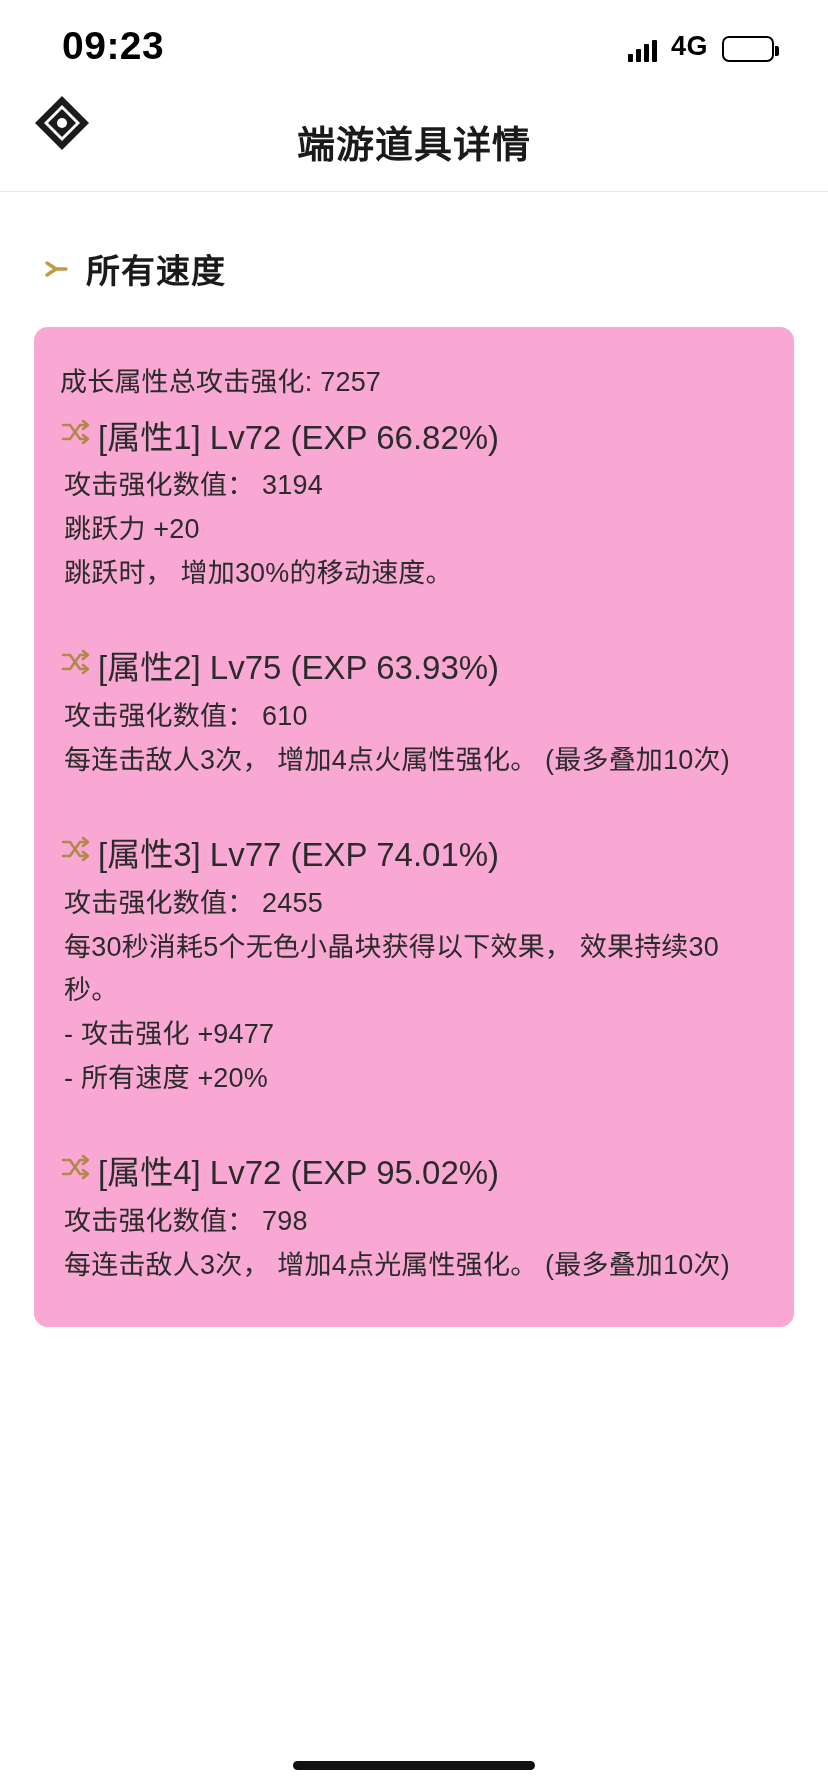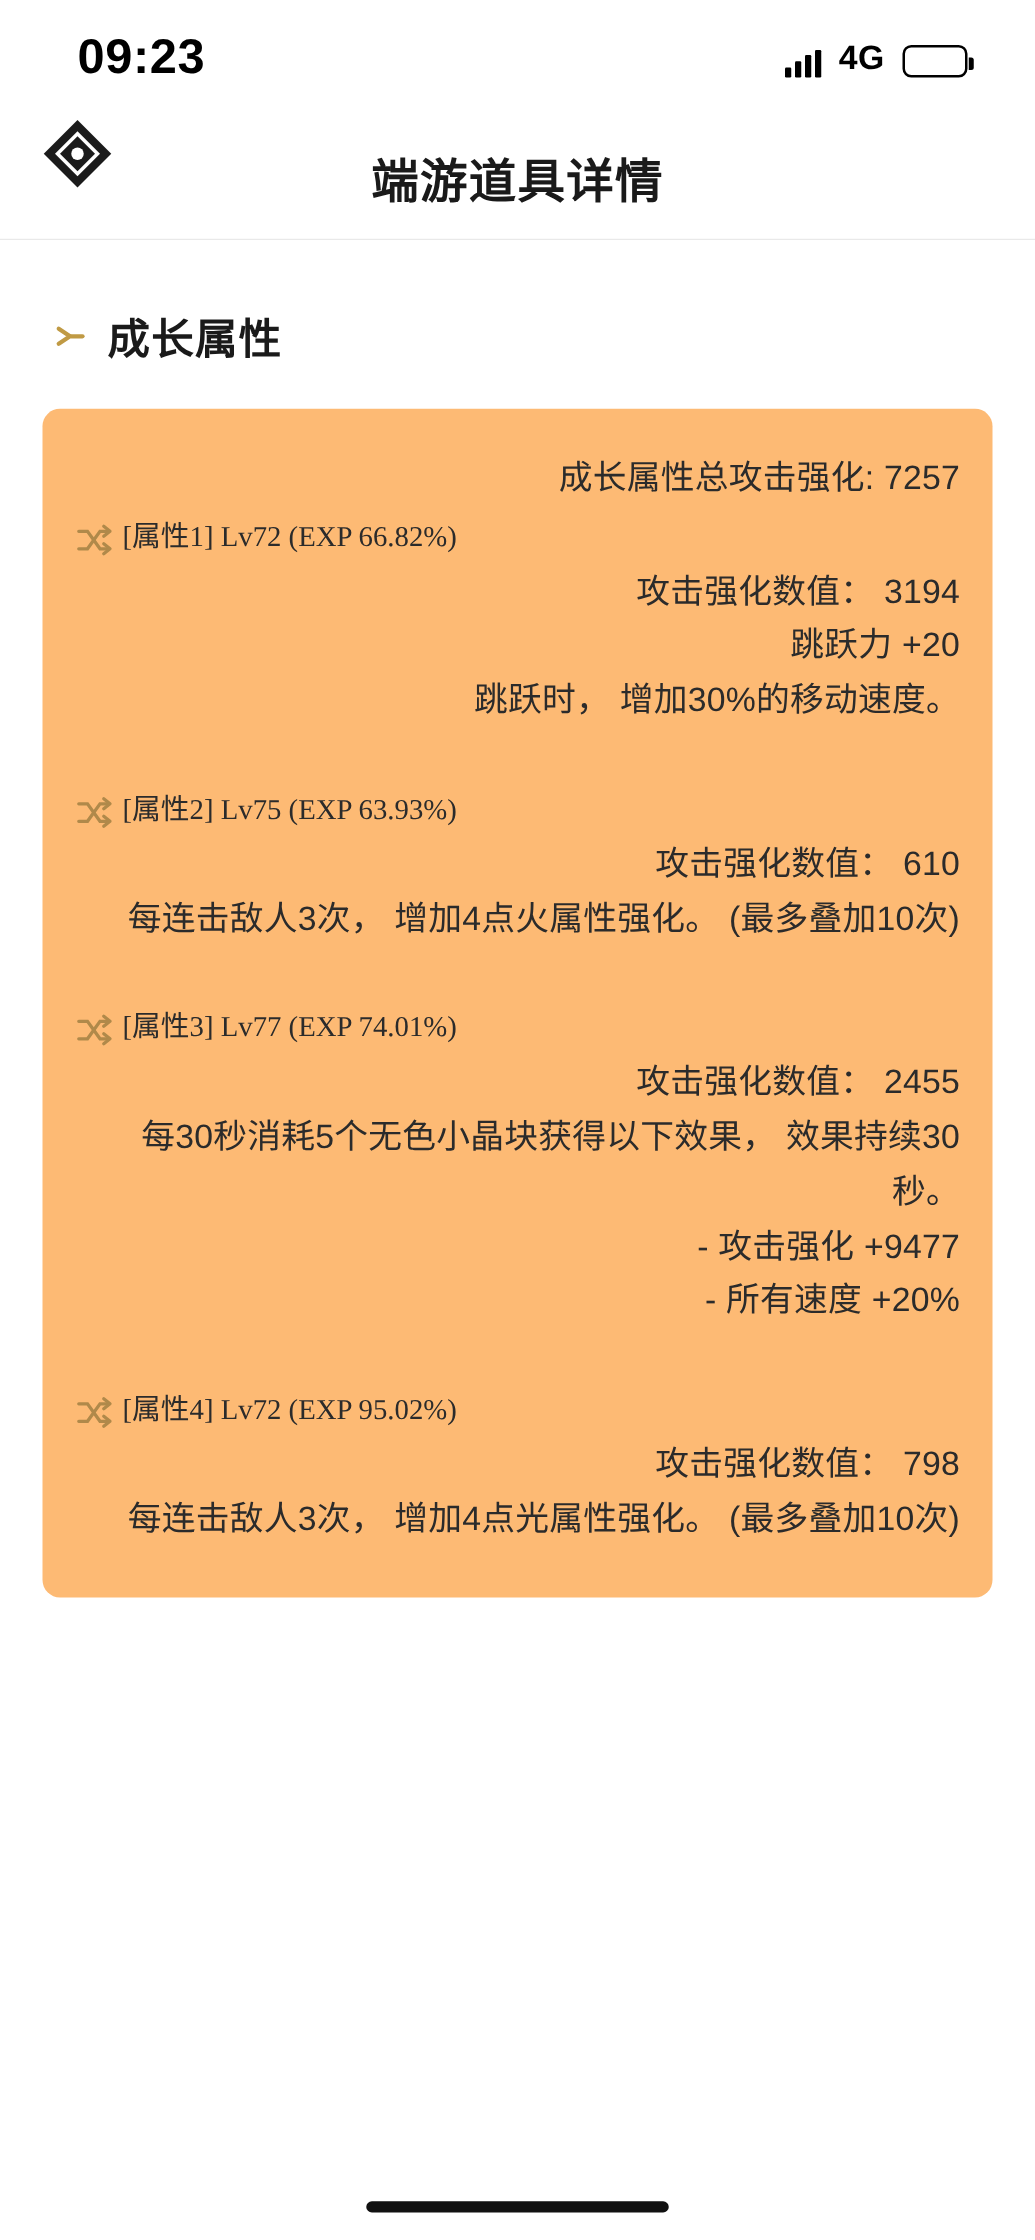--- a/index.html
+++ b/index.html
@@ -68,41 +68,40 @@
     display:flex; align-items:center; gap:14px;
     margin-top:52px; margin-bottom:34px;
     padding-left:8px;
   }
   .section-header .arrow-icon { display:flex; align-items:center; }
   .section-title {
     font-size:34px; font-weight:700; color:#1a1a1a; letter-spacing:1px;
   }
 
   .card {
-    background:#fdba74;
+    background:#f9a8d4;
     border-radius:14px;
     padding:34px 26px 40px 26px;
-    text-align:right;
   }
 
   .line {
     font-size:27px;
     line-height:1.62;
     color:#2b2b2b;
     letter-spacing:0.2px;
     word-break:break-all;
   }
   .line.total { margin-bottom:6px; }
   .attr-head {
     display:flex; align-items:flex-start; gap:8px;
     margin-top:6px;
   }
   .attr-head .shuffle-icon { flex:0 0 auto; margin-top:6px; }
   .attr-head .attr-head-text {
-    font-size:23px; line-height:1.62; color:#2b2b2b;font-family:Liberation Serif, serif;
+    font-size:33px; line-height:1.62; color:#2b2b2b;
   }
   .group { margin-bottom:0; }
   .group + .group { margin-top:46px; }
   .sub { padding-left:4px; }
 
   
   .home-indicator {
     position:absolute; bottom:22px; left:50%; transform:translateX(-50%);
     width:242px; height:9px; border-radius:5px; background:#111;
   }
@@ -138,21 +137,21 @@
 
 <div class="content">
 
   <div class="section-header">
     <span class="arrow-icon">
       <svg width="30" height="30" viewBox="0 0 30 30" aria-hidden="true">
         <path d="M5 9 L14 15 L5 21" fill="none" stroke="#c09a44" stroke-width="3.4" stroke-linecap="round" stroke-linejoin="round"></path>
         <path d="M15 15 L24 15" fill="none" stroke="#c09a44" stroke-width="3.4" stroke-linecap="round"></path>
       </svg>
     </span>
-    <span class="section-title">成长属性</span>
+    <span class="section-title">所有速度</span>
   </div>
 
   <div class="card">
     <div class="line total">成长属性总攻击强化: 7257</div>
 
     <div class="group">
       <div class="attr-head">
         <span class="shuffle-icon">
           <svg width="30" height="30" viewBox="0 0 30 30" aria-hidden="true">
             <path d="M3 8 L10 8 L20 22 L27 22" fill="none" stroke="#b0894a" stroke-width="2.6" stroke-linecap="round"></path>

